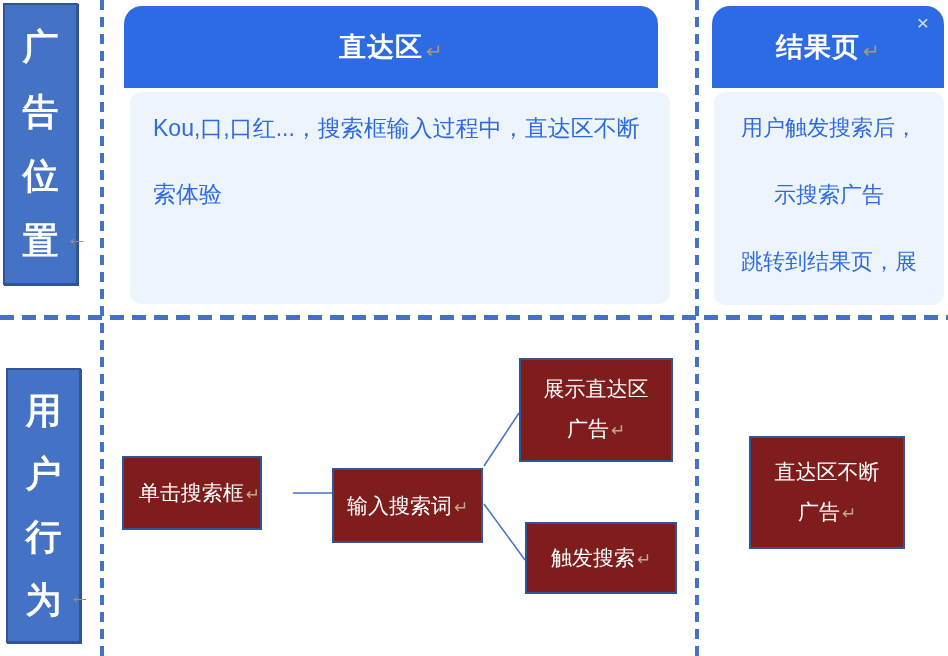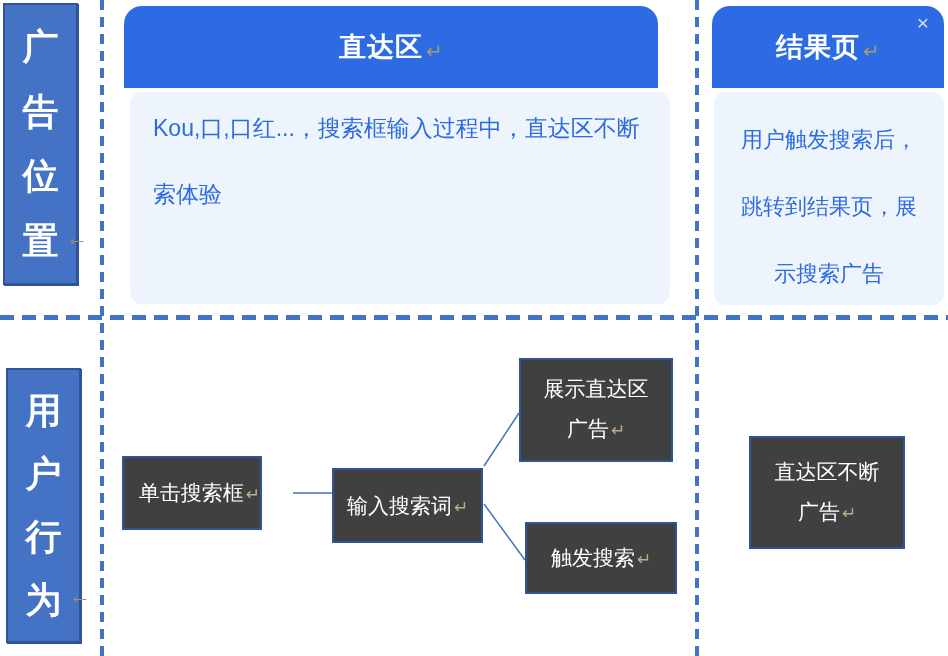--- a/index.html
+++ b/index.html
@@ -37,25 +37,25 @@
   .hmark { color:#A99A6F; font-size:20px; font-weight:normal; margin:8px 0 0 3px;
     letter-spacing:0; }
   .close { position:absolute; top:2px; right:8px; color:#D6E0F5; font-size:21px;
     line-height:1; padding:4px 6px; cursor:pointer; font-weight:normal; }
 
   .panel-body { position:absolute; background:#EDF4FC; border-radius:12px;
     color:#2E6BE0; }
   #panel-body-0 { left:130px; top:92px; width:540px; height:212px;
     font-size:23px; line-height:66px; padding:3px 0 12px 23px; }
   #panel-body-1 { left:714px; top:92px; width:230px; height:213px;
-    font-size:22px; line-height:67px; text-align:center; padding-top:14px; }
+    font-size:22px; line-height:67px; text-align:center; padding-top:2px; }
   .bline { white-space:nowrap; }
 
   
-  .fbox { position:absolute; background:#404040; border:2px solid #2F5597;
+  .fbox { position:absolute; background:#7f1d1d; border:2px solid #2F5597;
     color:#ffffff; font-size:21px; display:flex; flex-direction:column;
     align-items:center; justify-content:center; text-align:center; }
   #fbox-0 { left:122px; top:456px; width:140px; height:74px;align-items:flex-end; }
   #fbox-1 { left:332px; top:468px; width:151px; height:75px; }
   #fbox-2 { left:519px; top:358px; width:154px; height:104px; line-height:40px; }
   #fbox-3 { left:525px; top:522px; width:152px; height:72px;text-align:right; }
   #fbox-4 { left:749px; top:436px; width:156px; height:113px; line-height:40px; }
   .fmark { color:#BCAE8C; font-size:17px; margin-left:2px; }
 
   svg.connectors { position:absolute; left:0; top:0; width:948px; height:656px;
@@ -101,22 +101,22 @@
     <div class="bline">索体验</div>
   </div>
 
   <div class="panel-header" id="panel-header-1">
     <span>结果页</span>
     <span class="hmark">↵</span>
     <span class="close">×</span>
   </div>
   <div class="panel-body" id="panel-body-1">
     <div class="bline">用户触发搜索后，</div>
+    <div class="bline">示搜索广告</div>
     <div class="bline">跳转到结果页，展</div>
-    <div class="bline">示搜索广告</div>
   </div>
 
   <div class="fbox" id="fbox-0">
     <div>
       <span>单击搜索框</span><span class="fmark">↵</span>
     </div>
   </div>
 
   <div class="fbox" id="fbox-1">
     <div>

